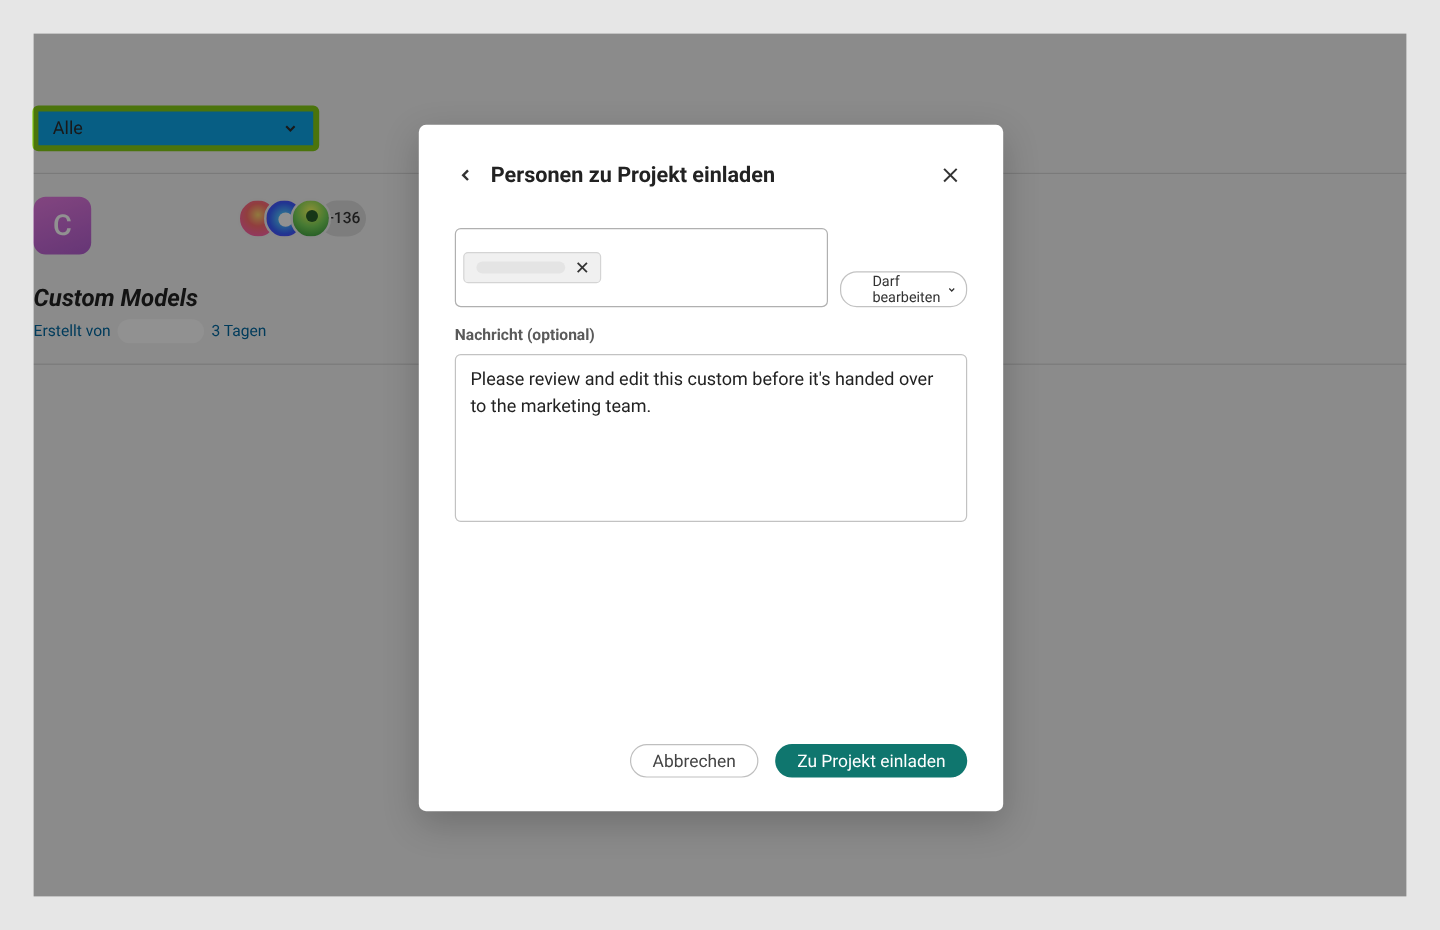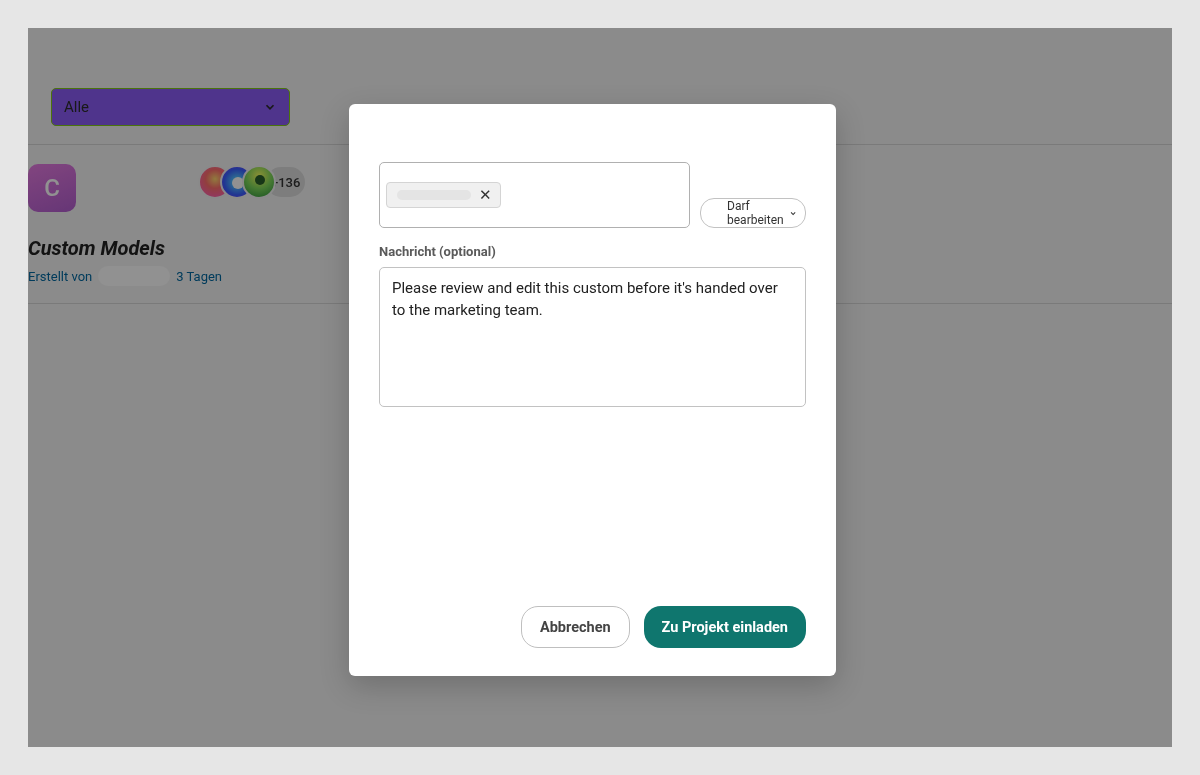--- a/index.html
+++ b/index.html
@@ -20,30 +20,29 @@
     inset: 0;
     background: rgba(0,0,0,0.43);
   }
   
   .filter-select {
     position: absolute;
     top: 60px;
     left: -1px;
     width: 239px;
     height: 38px;
-    border: 1px solid #84cc16;
+    border: 5px solid #84cc16;
     border-radius: 5px;
-    background: #8b5cf6;
+    background: #0ea5e9;
     display: flex;
     align-items: center;
     justify-content: space-between;
     padding: 0 12px;
     font-size: 15px;
     color: #2c2c2c;
-    margin-left: 24px;
   }
   .filter-select svg { width: 14px; height: 14px; }
   .hr1 {
     position: absolute;
     top: 116px; left: 0; right: 0;
     height: 1px; background: #d6d6d6;
   }
   .hr2 {
     position: absolute;
     top: 275px; left: 0; right: 0;
@@ -183,25 +182,25 @@
     resize: none;
     font-family: inherit;
     color: #222;
   }
 
   .modal-footer {
     margin-top: auto;
     display: flex; justify-content: flex-end; gap: 14px;
   }
   .btn {
-    height: 42px;
+    height: 28px;
     border-radius: 17px;
     padding: 12px 18px;
     font-size: 14.5px;
-    font-weight: 700;
+    font-weight: 400;
     cursor: pointer;
     display:flex; align-items:center; justify-content:center;
     border: none;
   }
   .btn-secondary {
     background: #fff;
     color: #444;
     border: 1.5px solid #bfbfbf;
   }
   .btn-primary {
@@ -241,20 +240,34 @@
     <span class="meta-pill"></span>
     <span>3 Tagen</span>
   </div>
 
   <div class="hr2"></div>
 
   <div class="scrim"></div>
 </div>
 
 <div class="modal">
+  <div class="modal-header">
+    <span class="back-btn">
+      <svg viewBox="0 0 24 24" fill="none" stroke="currentColor" stroke-width="3">
+          <polyline points="15 18 9 12 15 6"></polyline>
+        </svg>
+    </span>
+    <span class="modal-title">Personen zu Projekt einladen</span>
+    <span class="close-btn">
+      <svg viewBox="0 0 24 24" fill="none" stroke="currentColor" stroke-width="2.2">
+          <line x1="5" y1="5" x2="19" y2="19"></line>
+          <line x1="19" y1="5" x2="5" y2="19"></line>
+        </svg>
+    </span>
+  </div>
 
   <div class="invite-row">
     <div class="chip-input">
       <div class="chip">
         <span class="chip-label"></span>
         <span class="chip-x">✕</span>
       </div>
     </div>
     <div class="perm-select">
       <span>Darf bearbeiten</span>

